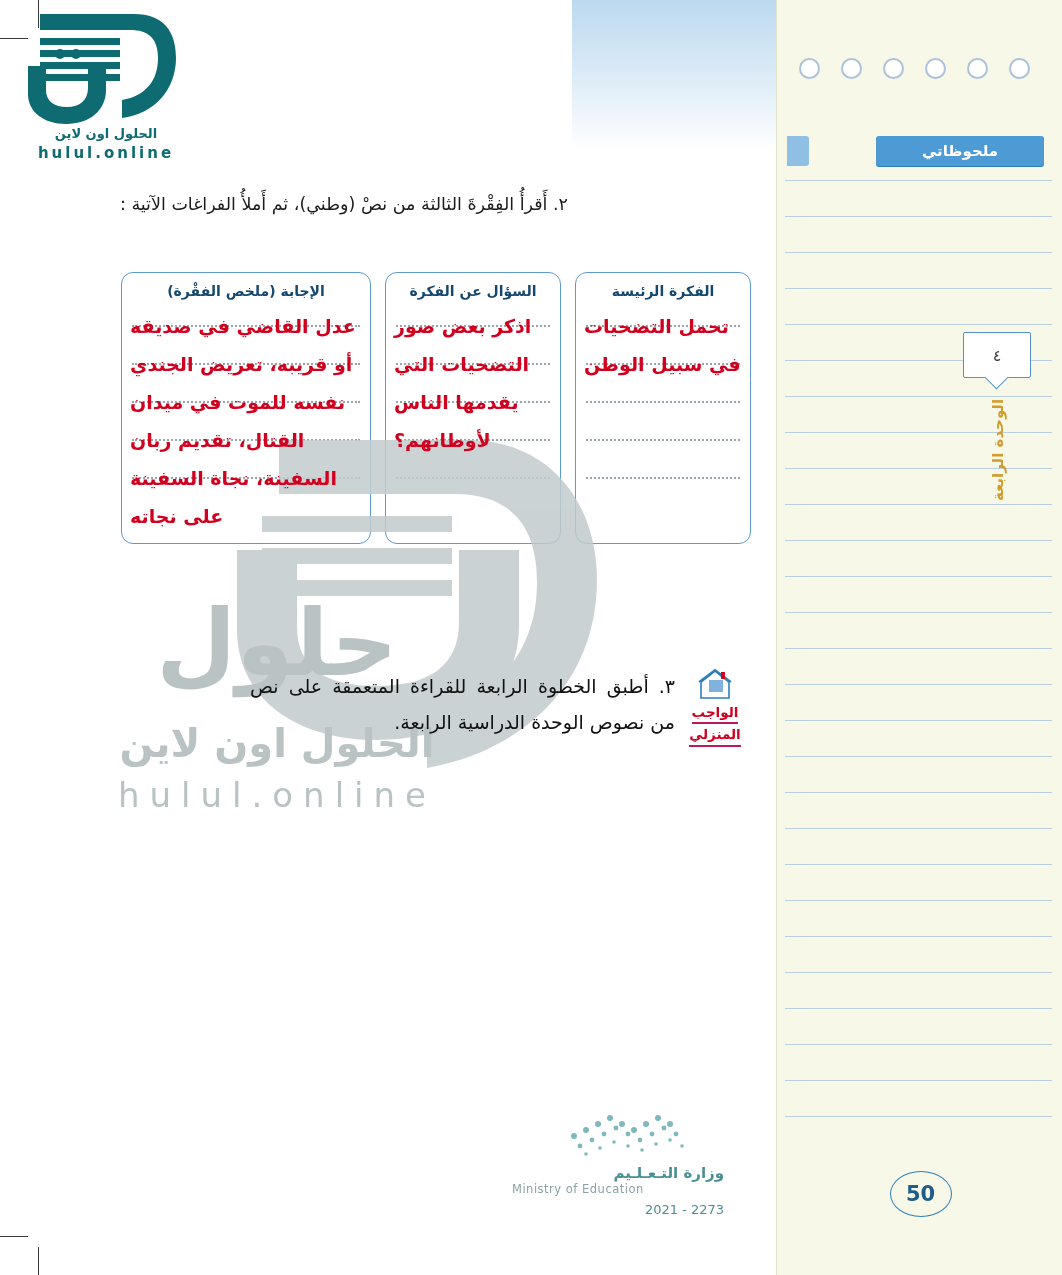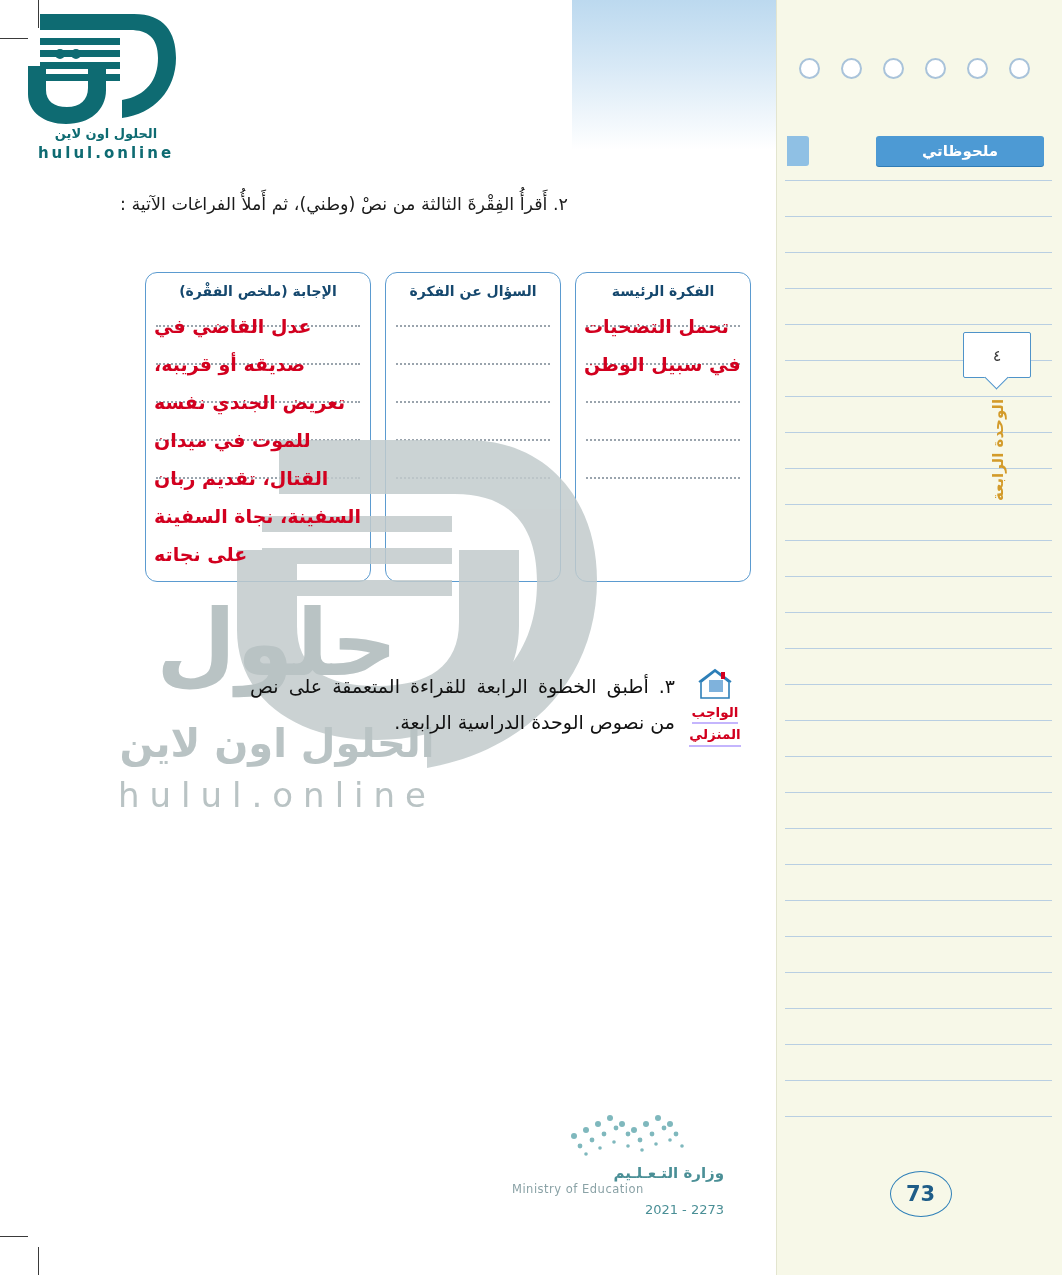--- a/index.html
+++ b/index.html
@@ -264,21 +264,21 @@
     position: relative;
     z-index: 3;
     text-align: left;
     color: #d2001f;
     font-weight: bold;
     font-size: 19px;
     line-height: 38px;
     direction: rtl;
     padding-top: 2px;
   }
-  .box.wide { width: 226px; }
+  .box.wide { width: 250px; }
 
   
   .watermark {
     position: absolute;
     top: 430px;
     right: 150px;
     width: 720px;
     height: 430px;
     pointer-events: none;
     opacity: 1;
@@ -341,21 +341,21 @@
     text-align: justify;
   }
   .hw-badge {
     width: 64px;
     text-align: center;
     color: #d2001f;
     font-size: 13.5px;
     font-weight: bold;
     line-height: 1.5;
   }
-  .hw-badge .underline { border-bottom: 2px solid #c4b5fd; display: inline-block; }
+  .hw-badge .underline { border-bottom: 2px solid #be185d; display: inline-block; }
   .hw-icon { width: 36px; height: 32px; margin: 0 auto 2px; display: block; }
 
   
   .ministry {
     position: absolute;
     bottom: 58px;
     right: 45px;
     width: 220px;
     direction: rtl;
   }
@@ -428,20 +428,21 @@
         <div class="box-answer">تحمل التضحيات في سبيل الوطن</div>
       </div>
 
       <div class="box">
         <div class="box-title">السؤال عن الفكرة</div>
         <div class="box-dots" style="top:52px;"></div>
         <div class="box-dots" style="top:90px;"></div>
         <div class="box-dots" style="top:128px;"></div>
         <div class="box-dots" style="top:166px;"></div>
         <div class="box-dots" style="top:204px;"></div>
+        <div class="box-answer">اذكر بعض صور التضحيات التي يقدمها الناس لأوطانهم؟</div>
       </div>
 
       <div class="box wide">
         <div class="box-title">الإجابة (ملخص الفقْرة)</div>
         <div class="box-dots" style="top:52px;"></div>
         <div class="box-dots" style="top:90px;"></div>
         <div class="box-dots" style="top:128px;"></div>
         <div class="box-dots" style="top:166px;"></div>
         <div class="box-dots" style="top:204px;"></div>
         <div class="box-answer">عدل القاضي في صديقه أو قريبه، تعريض الجندي نفسه للموت في ميدان القتال، تقديم ربان السفينة، نجاة السفينة على نجاته</div>
@@ -559,16 +560,16 @@
       <div class="nb-line" style="top:864px;"></div>
       <div class="nb-line" style="top:900px;"></div>
       <div class="nb-line" style="top:936px;"></div>
     </div>
 
     <div class="unit-marker">٤</div>
     <div class="unit-vertical">
       <span>الوحدة الرابعة</span>
     </div>
 
-    <div class="page-number">73</div>
+    <div class="page-number">50</div>
   </div>
 
 </div>
 
 </body></html>

